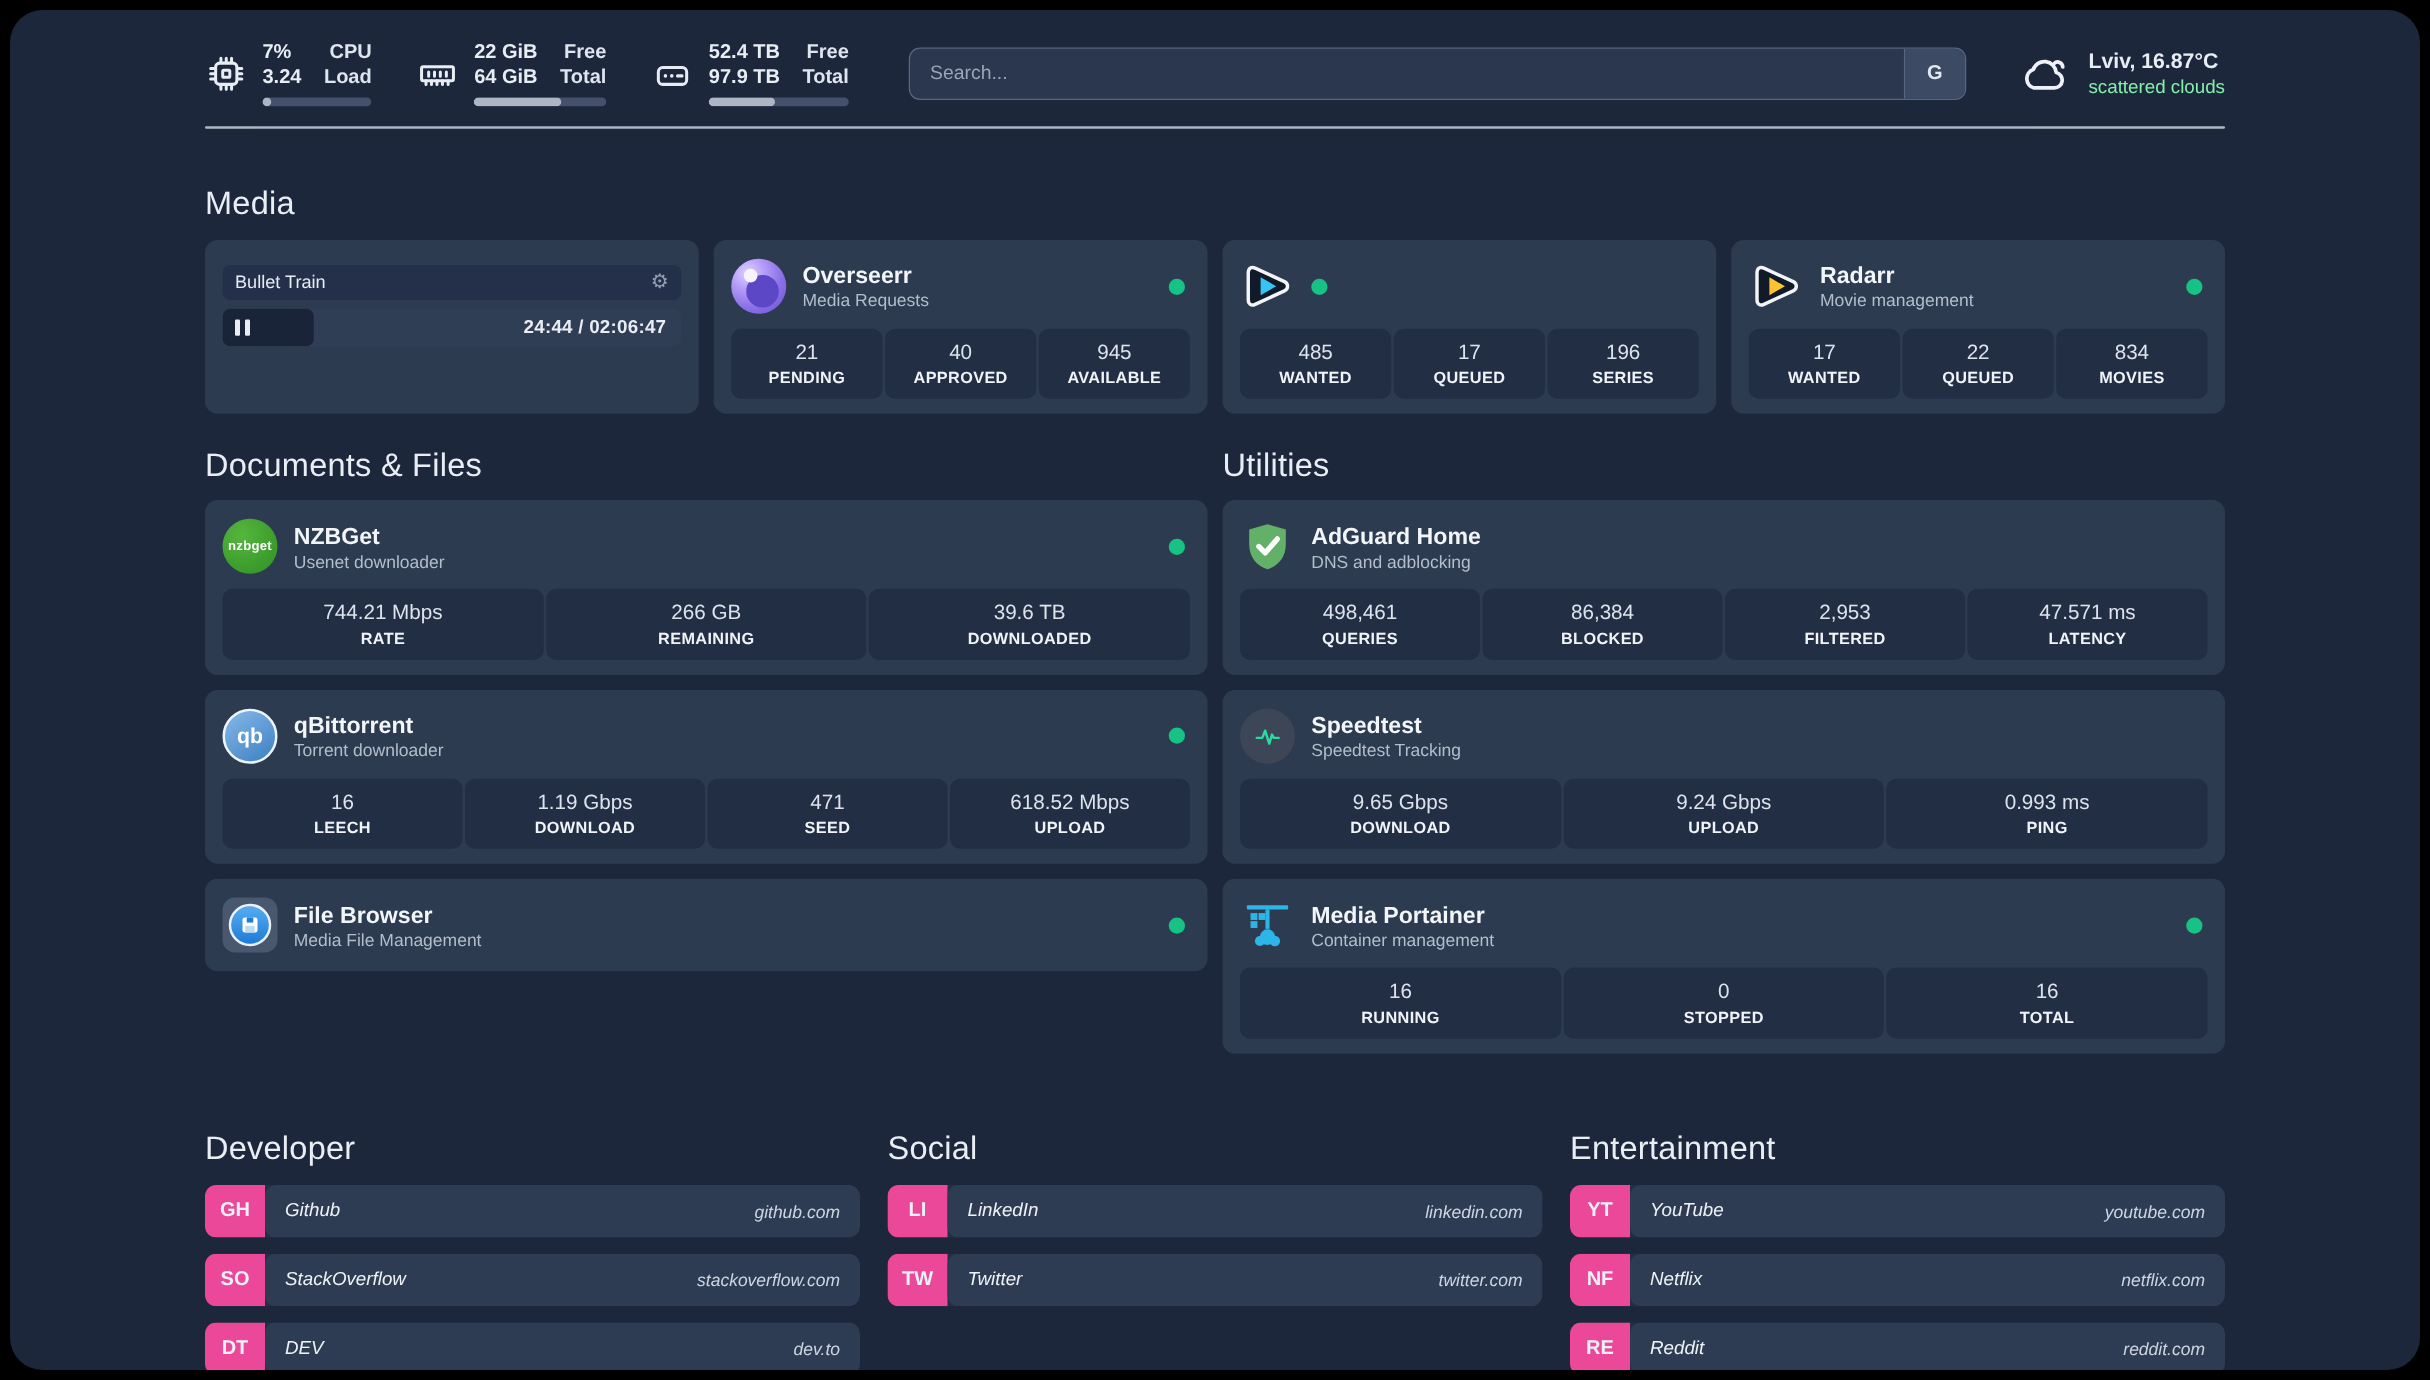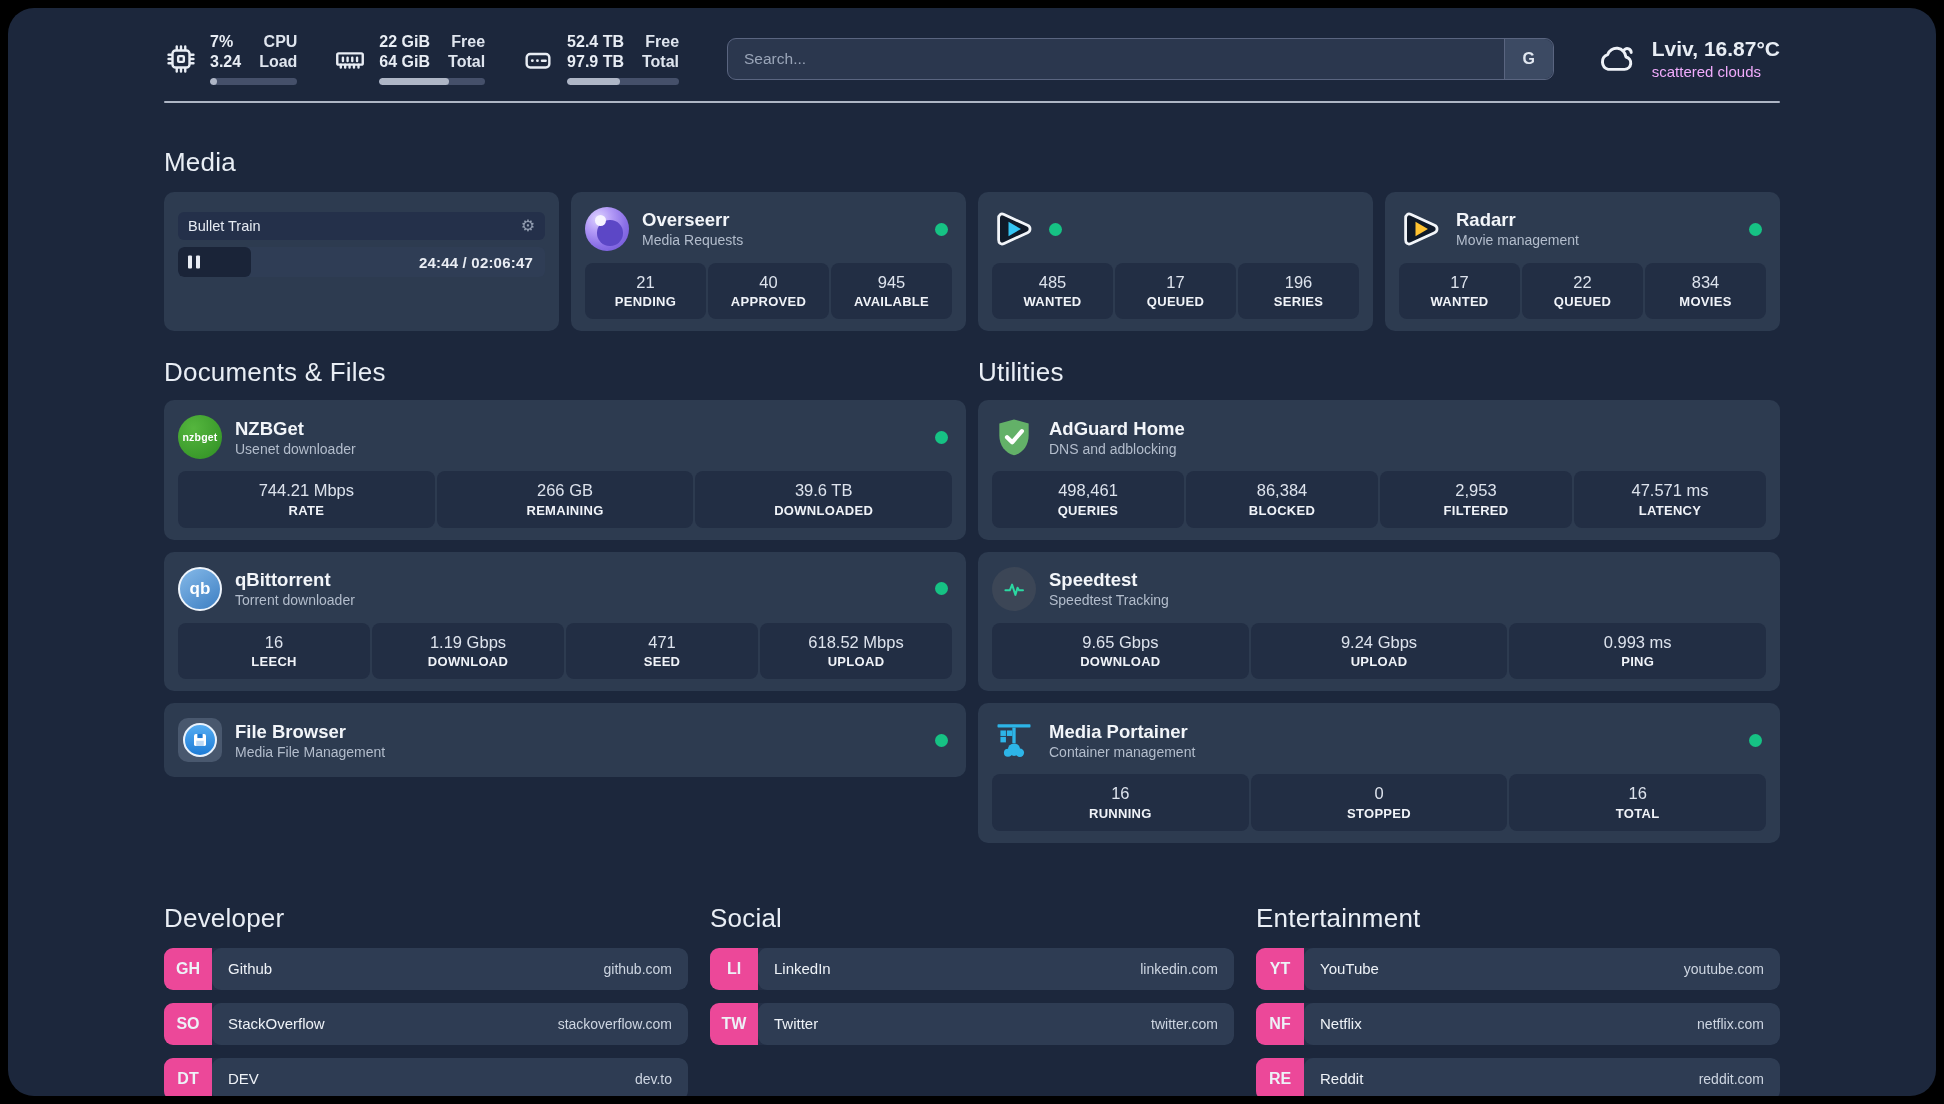--- a/index.html
+++ b/index.html
@@ -26,22 +26,22 @@
      border-radius:9px;color:#e8edf4;font-size:15.5px;padding:0 60px 0 16px;outline:none;
      font-family:"Liberation Sans","DejaVu Sans",sans-serif;}
   .searchwrap input::placeholder{color:#9aa5b8;}
   .search-g{position:absolute;right:1px;top:1px;bottom:1px;width:48px;background:#3c4a63;border-left:1px solid #5a6580;
      border-radius:0 9px 9px 0;display:flex;align-items:center;justify-content:center;color:#e2e8f1;
      font-weight:700;font-size:16px;cursor:pointer;}
 
   .weather{display:flex;align-items:center;gap:14px;margin-left:42px;color:#e8edf4;}
   .weather-icon{width:42px;height:42px;color:#eef2f8;}
   .weather-icon svg{width:100%;height:100%;}
-  .weather-loc{font-size:21px;font-weight:700;line-height:1.3;}
-  .weather-cond{font-size:15px;font-weight:400;color:#f0abfc;line-height:1.3;}
+  .weather-loc{font-size:17px;font-weight:700;line-height:1.3;}
+  .weather-cond{font-size:15px;font-weight:400;color:#86efac;line-height:1.3;}
 
   .divider{height:2px;background:#c8d0dd;opacity:.85;margin-top:16px;border-radius:1px;}
 
   
   .section-title{color:#e9eef5;font-size:26px;font-weight:500;letter-spacing:.2px;}
   .mt-media{margin:44px 0 14px;}
   .mt-mid{margin:26px 0 12px;}
   .mt-links{margin:48px 0 14px;}
 
   .grid-media{display:grid;grid-template-columns:repeat(4,1fr);gap:12px;}
@@ -90,21 +90,21 @@
   .pause{position:absolute;left:10px;top:50%;transform:translateY(-50%);display:flex;gap:4px;cursor:pointer;}
   .pause i{display:block;width:4px;height:13px;background:#e9edf4;border-radius:1px;}
   .plex-time{position:absolute;right:12px;top:50%;transform:translateY(-50%);
      color:#e9edf4;font-size:15px;font-weight:600;letter-spacing:.2px;}
 
   
   .link-row{display:flex;align-items:stretch;height:42px;margin-bottom:13px;background:#232f46;
      border-radius:9px;overflow:hidden;cursor:pointer;}
   .link-abbr{width:48px;flex:none;display:flex;align-items:center;justify-content:center;
      color:#edf1f7;font-size:16px;font-weight:700;background:#ec4899;}
-  .link-pill{flex:1;display:flex;align-items:center;background:#2e3c53;border-radius:9px;padding:0 16px;}
+  .link-pill{flex:1;display:flex;align-items:center;background:#2e3c53;border-radius:9px;padding:0 16px;font-style:italic;}
   .link-name{color:#eef2f7;font-size:15px;font-weight:500;}
   .link-domain{margin-left:auto;color:#cdd5e1;font-size:14px;}
 </style>
 </head>
 <body>
 
 <div class="frame">
 <div class="panel">
 <div class="content">
 

